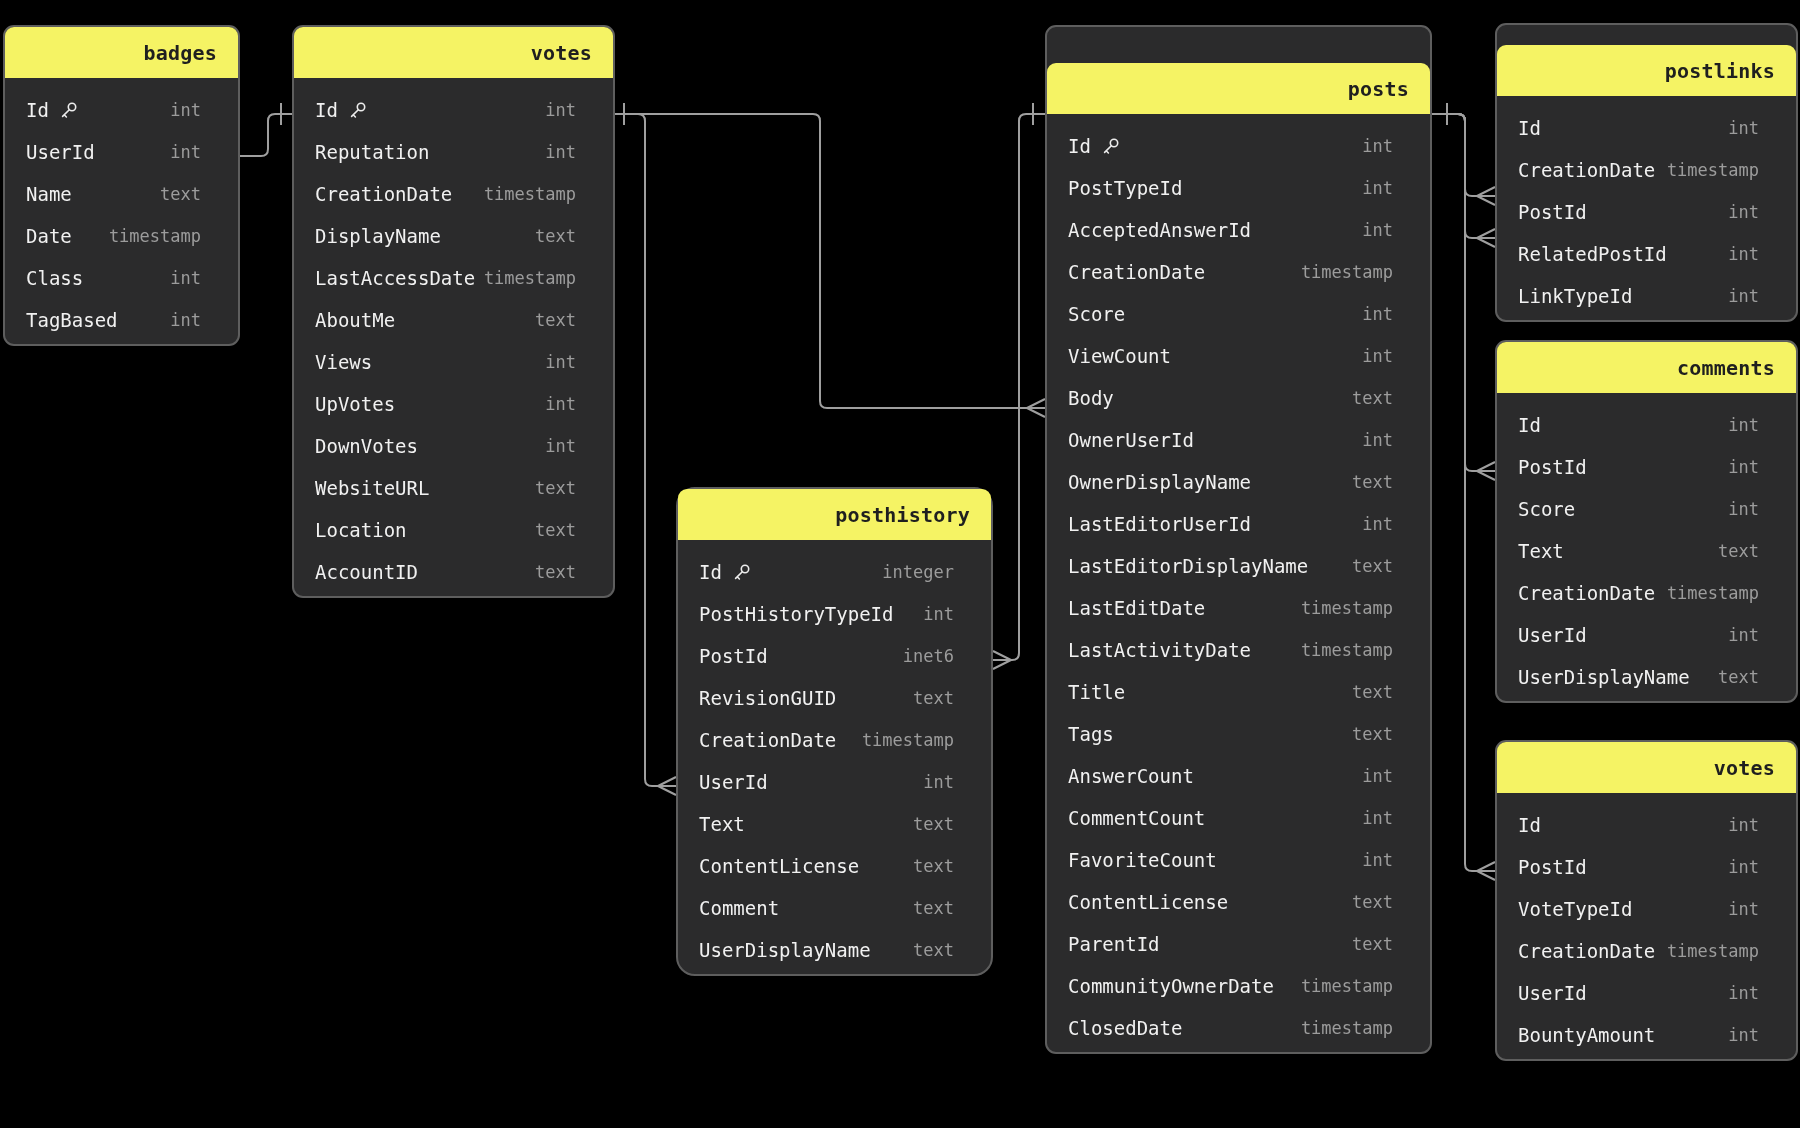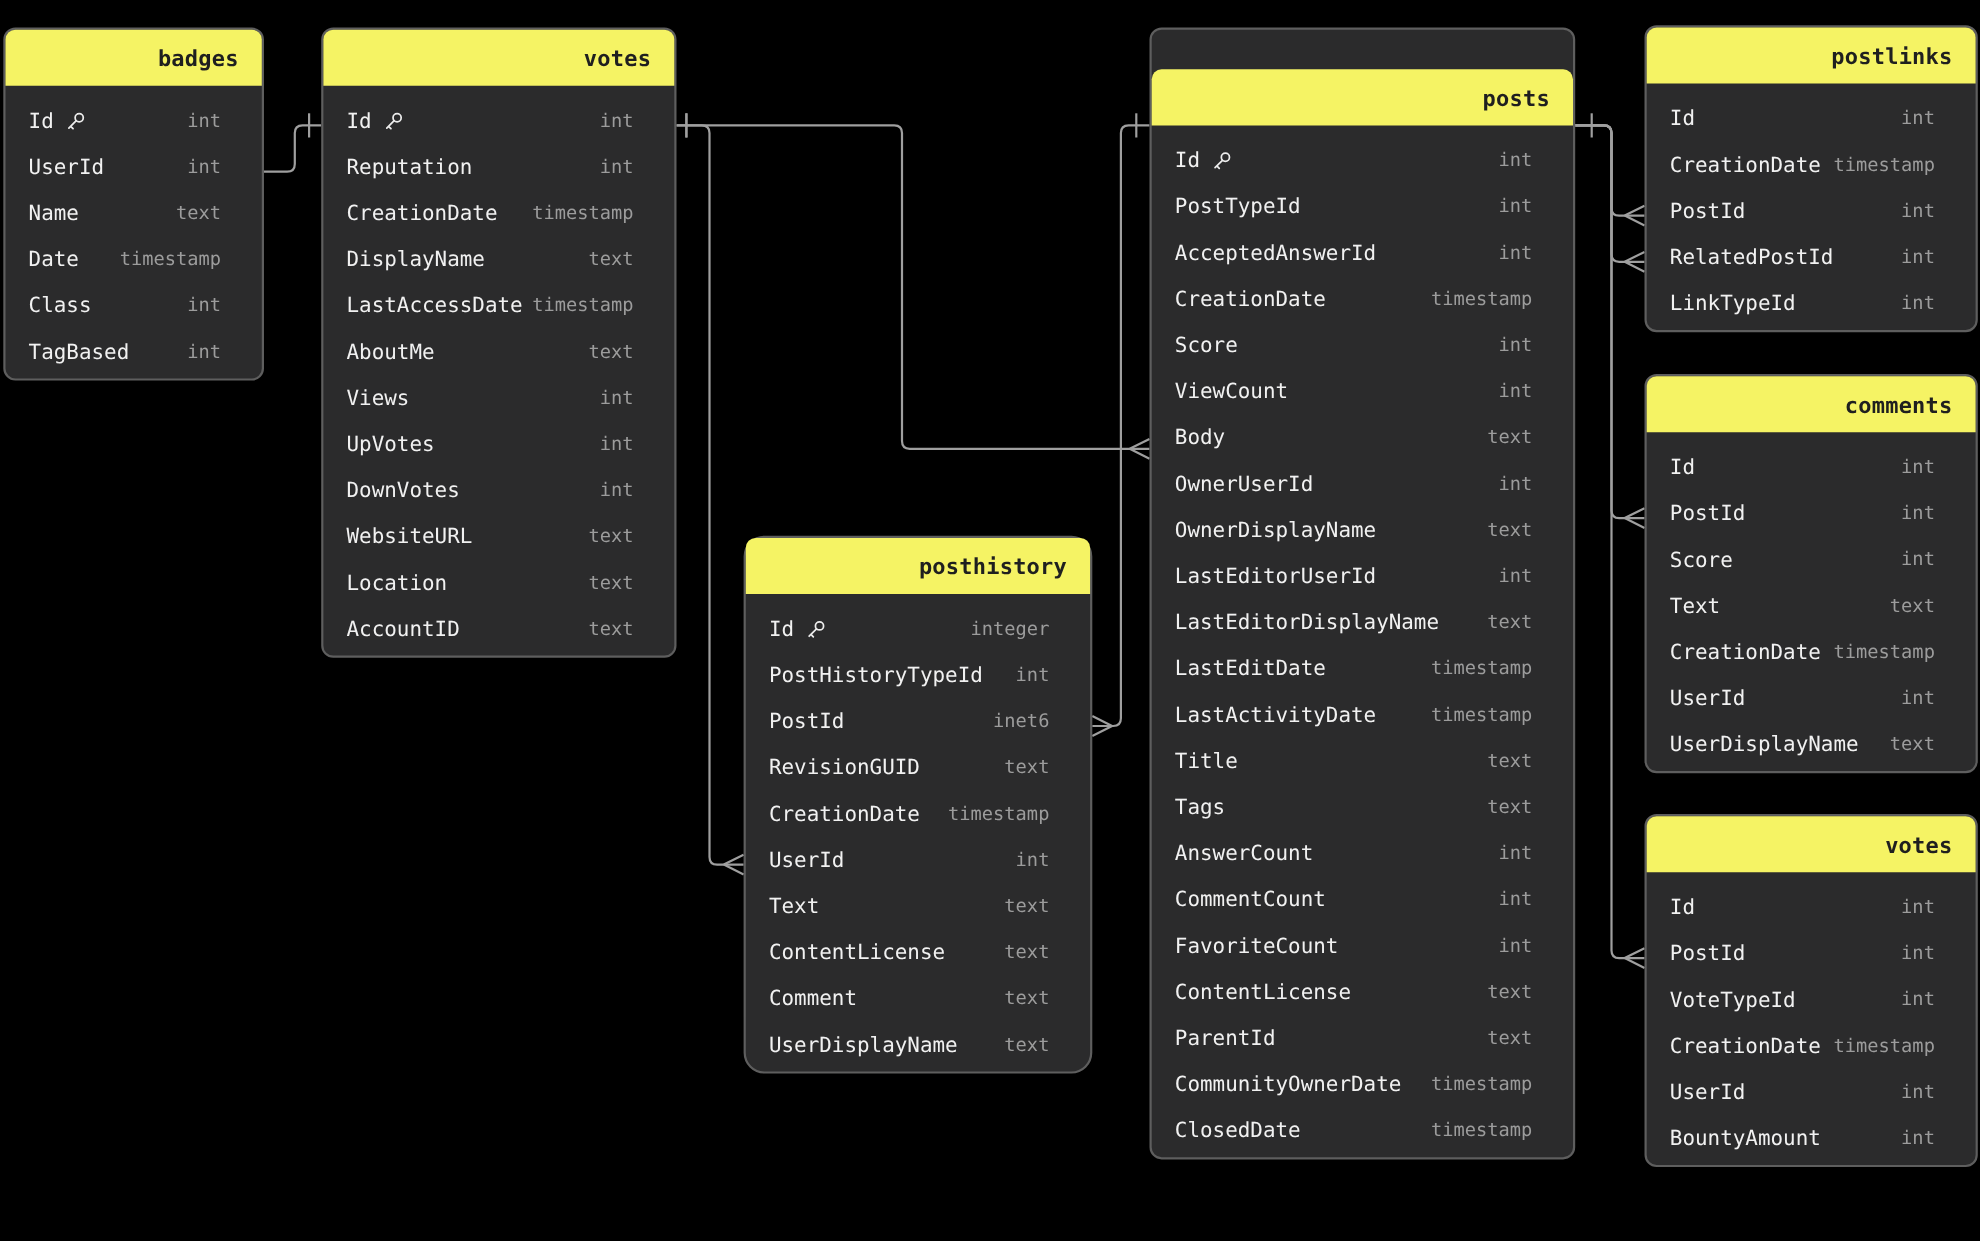--- a/index.html
+++ b/index.html
@@ -408,21 +408,21 @@
           </div>
           <div class="row">
             <span class="cname">
               <span>ClosedDate</span>
             </span>
             <span class="ctype">timestamp</span>
           </div>
         </div>
       </div>
       <div class="table" style="left: 1495px; top: 23px; width: 303px;">
-        <div class="thead" style="background: rgb(245, 243, 100);">
+        <div class="thead" style="background: rgb(245, 243, 100); margin-top: 20px;">
           <span>postlinks</span>
         </div>
         <div class="tbody">
           <div class="row">
             <span class="cname">
               <span>Id</span>
             </span>
             <span class="ctype">int</span>
           </div>
           <div class="row">

